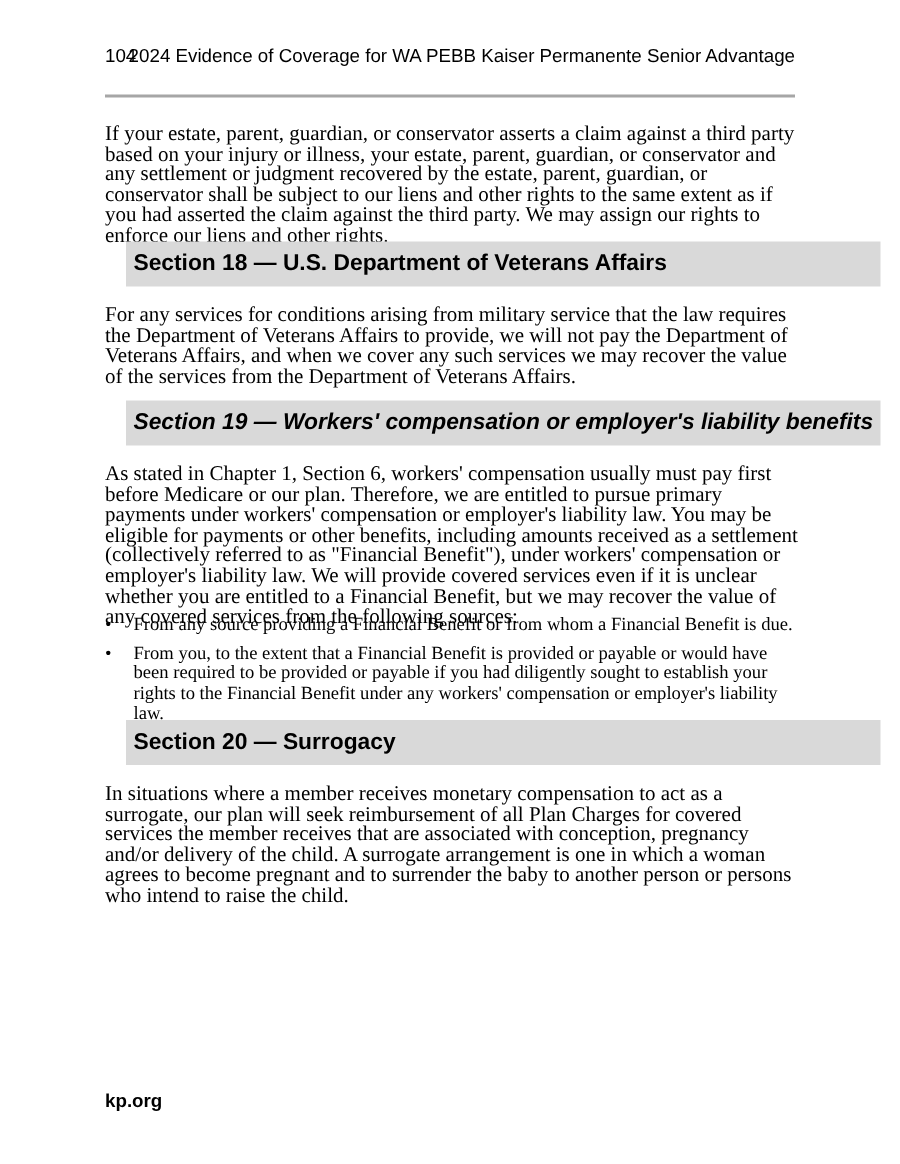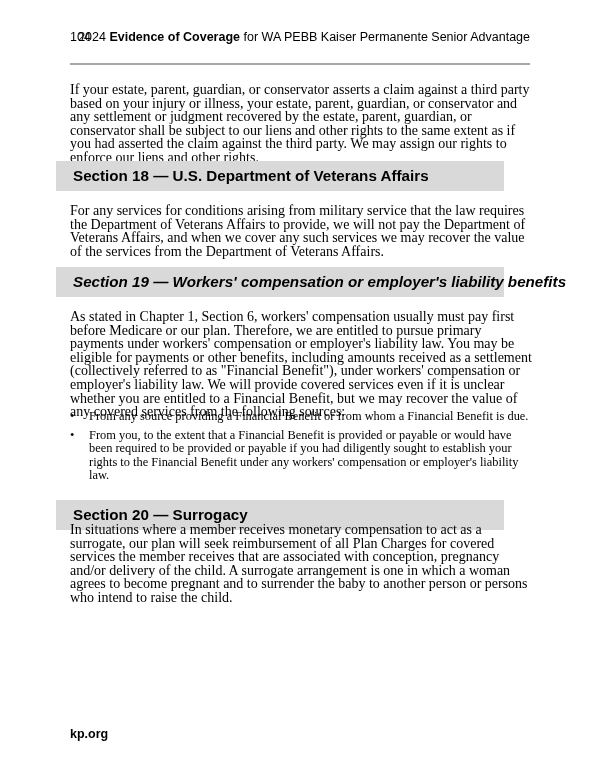--- a/index.html
+++ b/index.html
@@ -23,46 +23,46 @@
     }
     .running-header {
       position: absolute;
       right: 70px;
       top: 30px;
       text-align: right;
       font-family: "Liberation Sans", sans-serif;
       font-size: 12.5px;
       line-height: 15px;
     }
-    .running-header b { font-weight: bold; }
+    .running-header b { font-weight: normal; }
     .header-rule {
       position: absolute;
       left: 70px;
       top: 63px;
       width: 460px;
       height: 2px;
       background: #a6a6a6;
     }
     .body-text {
       position: absolute;
       left: 70px;
       width: 462px;
       font-family: Liberation Serif, serif;
       font-size: 14px;
       line-height: 13.6px;
       margin: 0;
     }
     .section-box {
       position: absolute;
-      left: 56px;
-      width: 448px;
+      left: 84px;
+      width: 503px;
       height: 30px;
       background: #d9d9d9;
       box-sizing: border-box;
-      padding-left: 17px;
+      padding-left: 5px;
     }
     .section-box h2 {
       margin: 0;
       font-family: "Liberation Sans", sans-serif;
       font-weight: bold;
       font-size: 15.2px;
       line-height: 30px;
       white-space: nowrap;
     }
     .bullet-list {
@@ -121,18 +121,18 @@
   <li>
     <span class="bullet">•</span>
     <span>From any source providing a Financial Benefit or from whom a Financial Benefit is due.</span>
   </li>
   <li>
     <span class="bullet">•</span>
     <span>From you, to the extent that a Financial Benefit is provided or payable or would have been required to be provided or payable if you had diligently sought to establish your rights to the Financial Benefit under any workers' compensation or employer's liability law.</span>
   </li>
 </ul>
 
-<div class="section-box" style="top:480px;margin-top:20px;">
+<div class="section-box" style="top:480px;">
   <h2>Section 20 — Surrogacy</h2>
 </div>
 <p class="body-text" style="top:523px;">In situations where a member receives monetary compensation to act as a surrogate, our plan will seek reimbursement of all Plan Charges for covered services the member receives that are associated with conception, pregnancy and/or delivery of the child. A surrogate arrangement is one in which a woman agrees to become pregnant and to surrender the baby to another person or persons who intend to raise the child.</p>
 
 <div class="footer">kp.org</div>
 
 </body></html>

